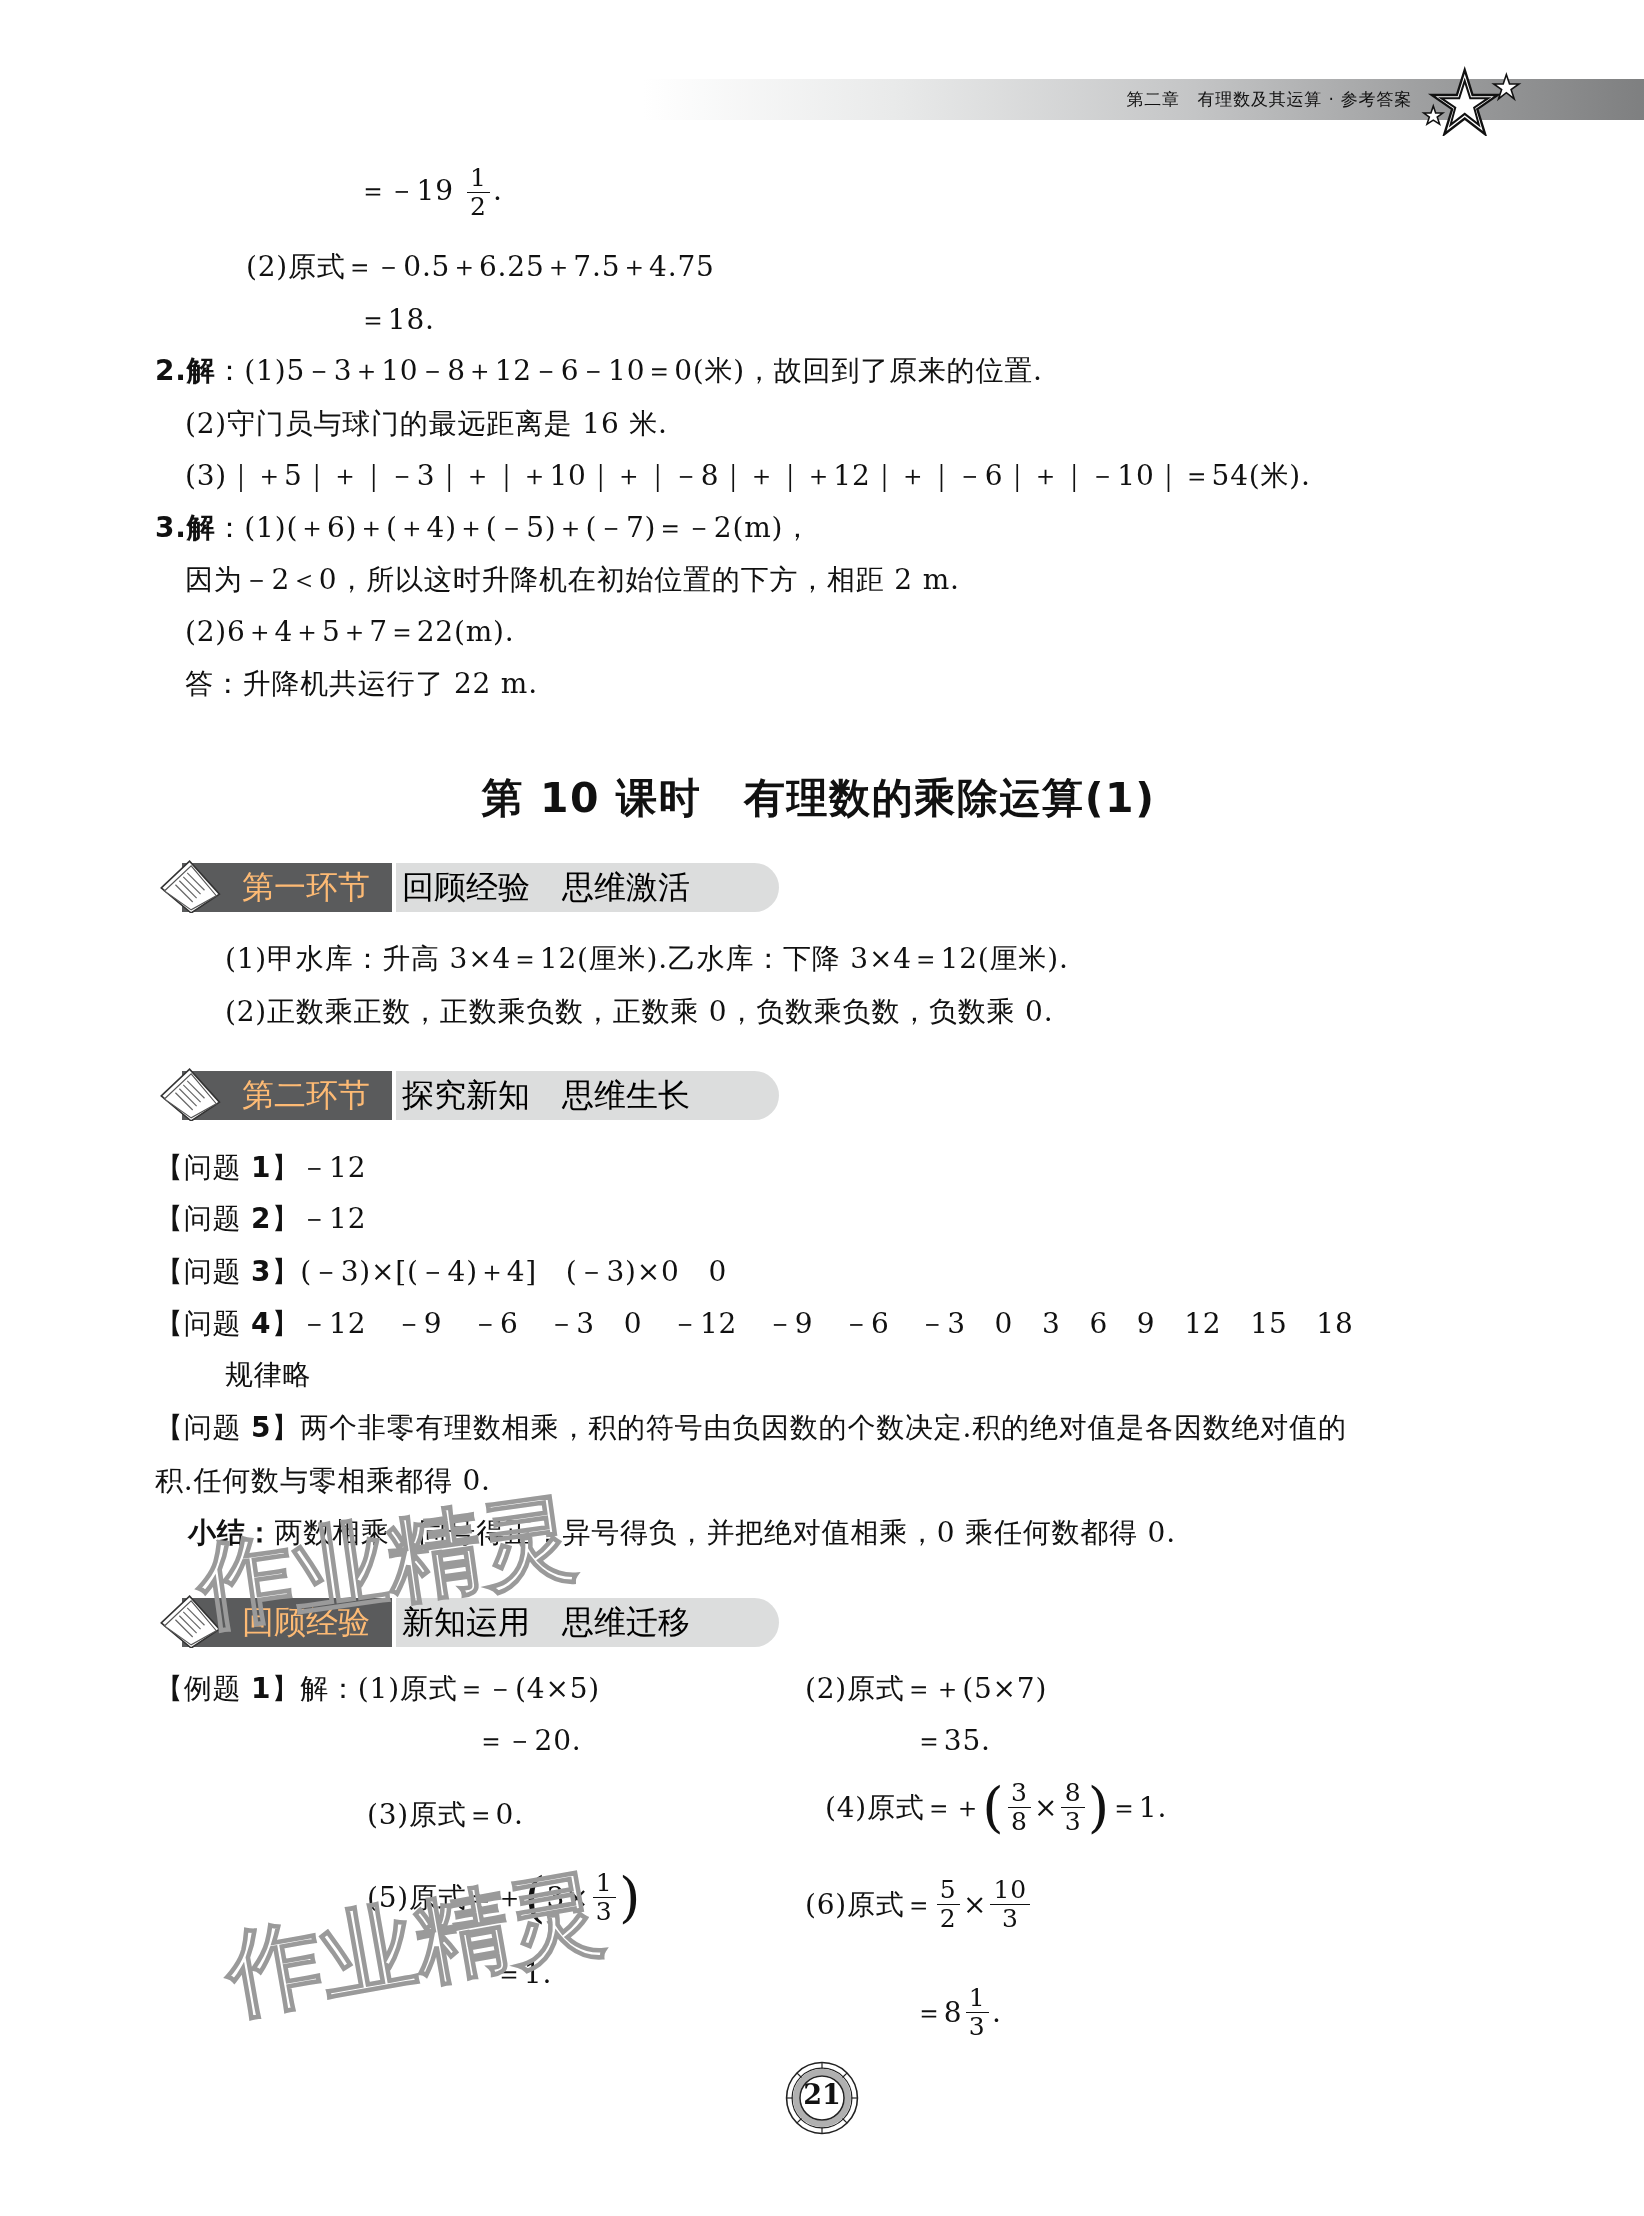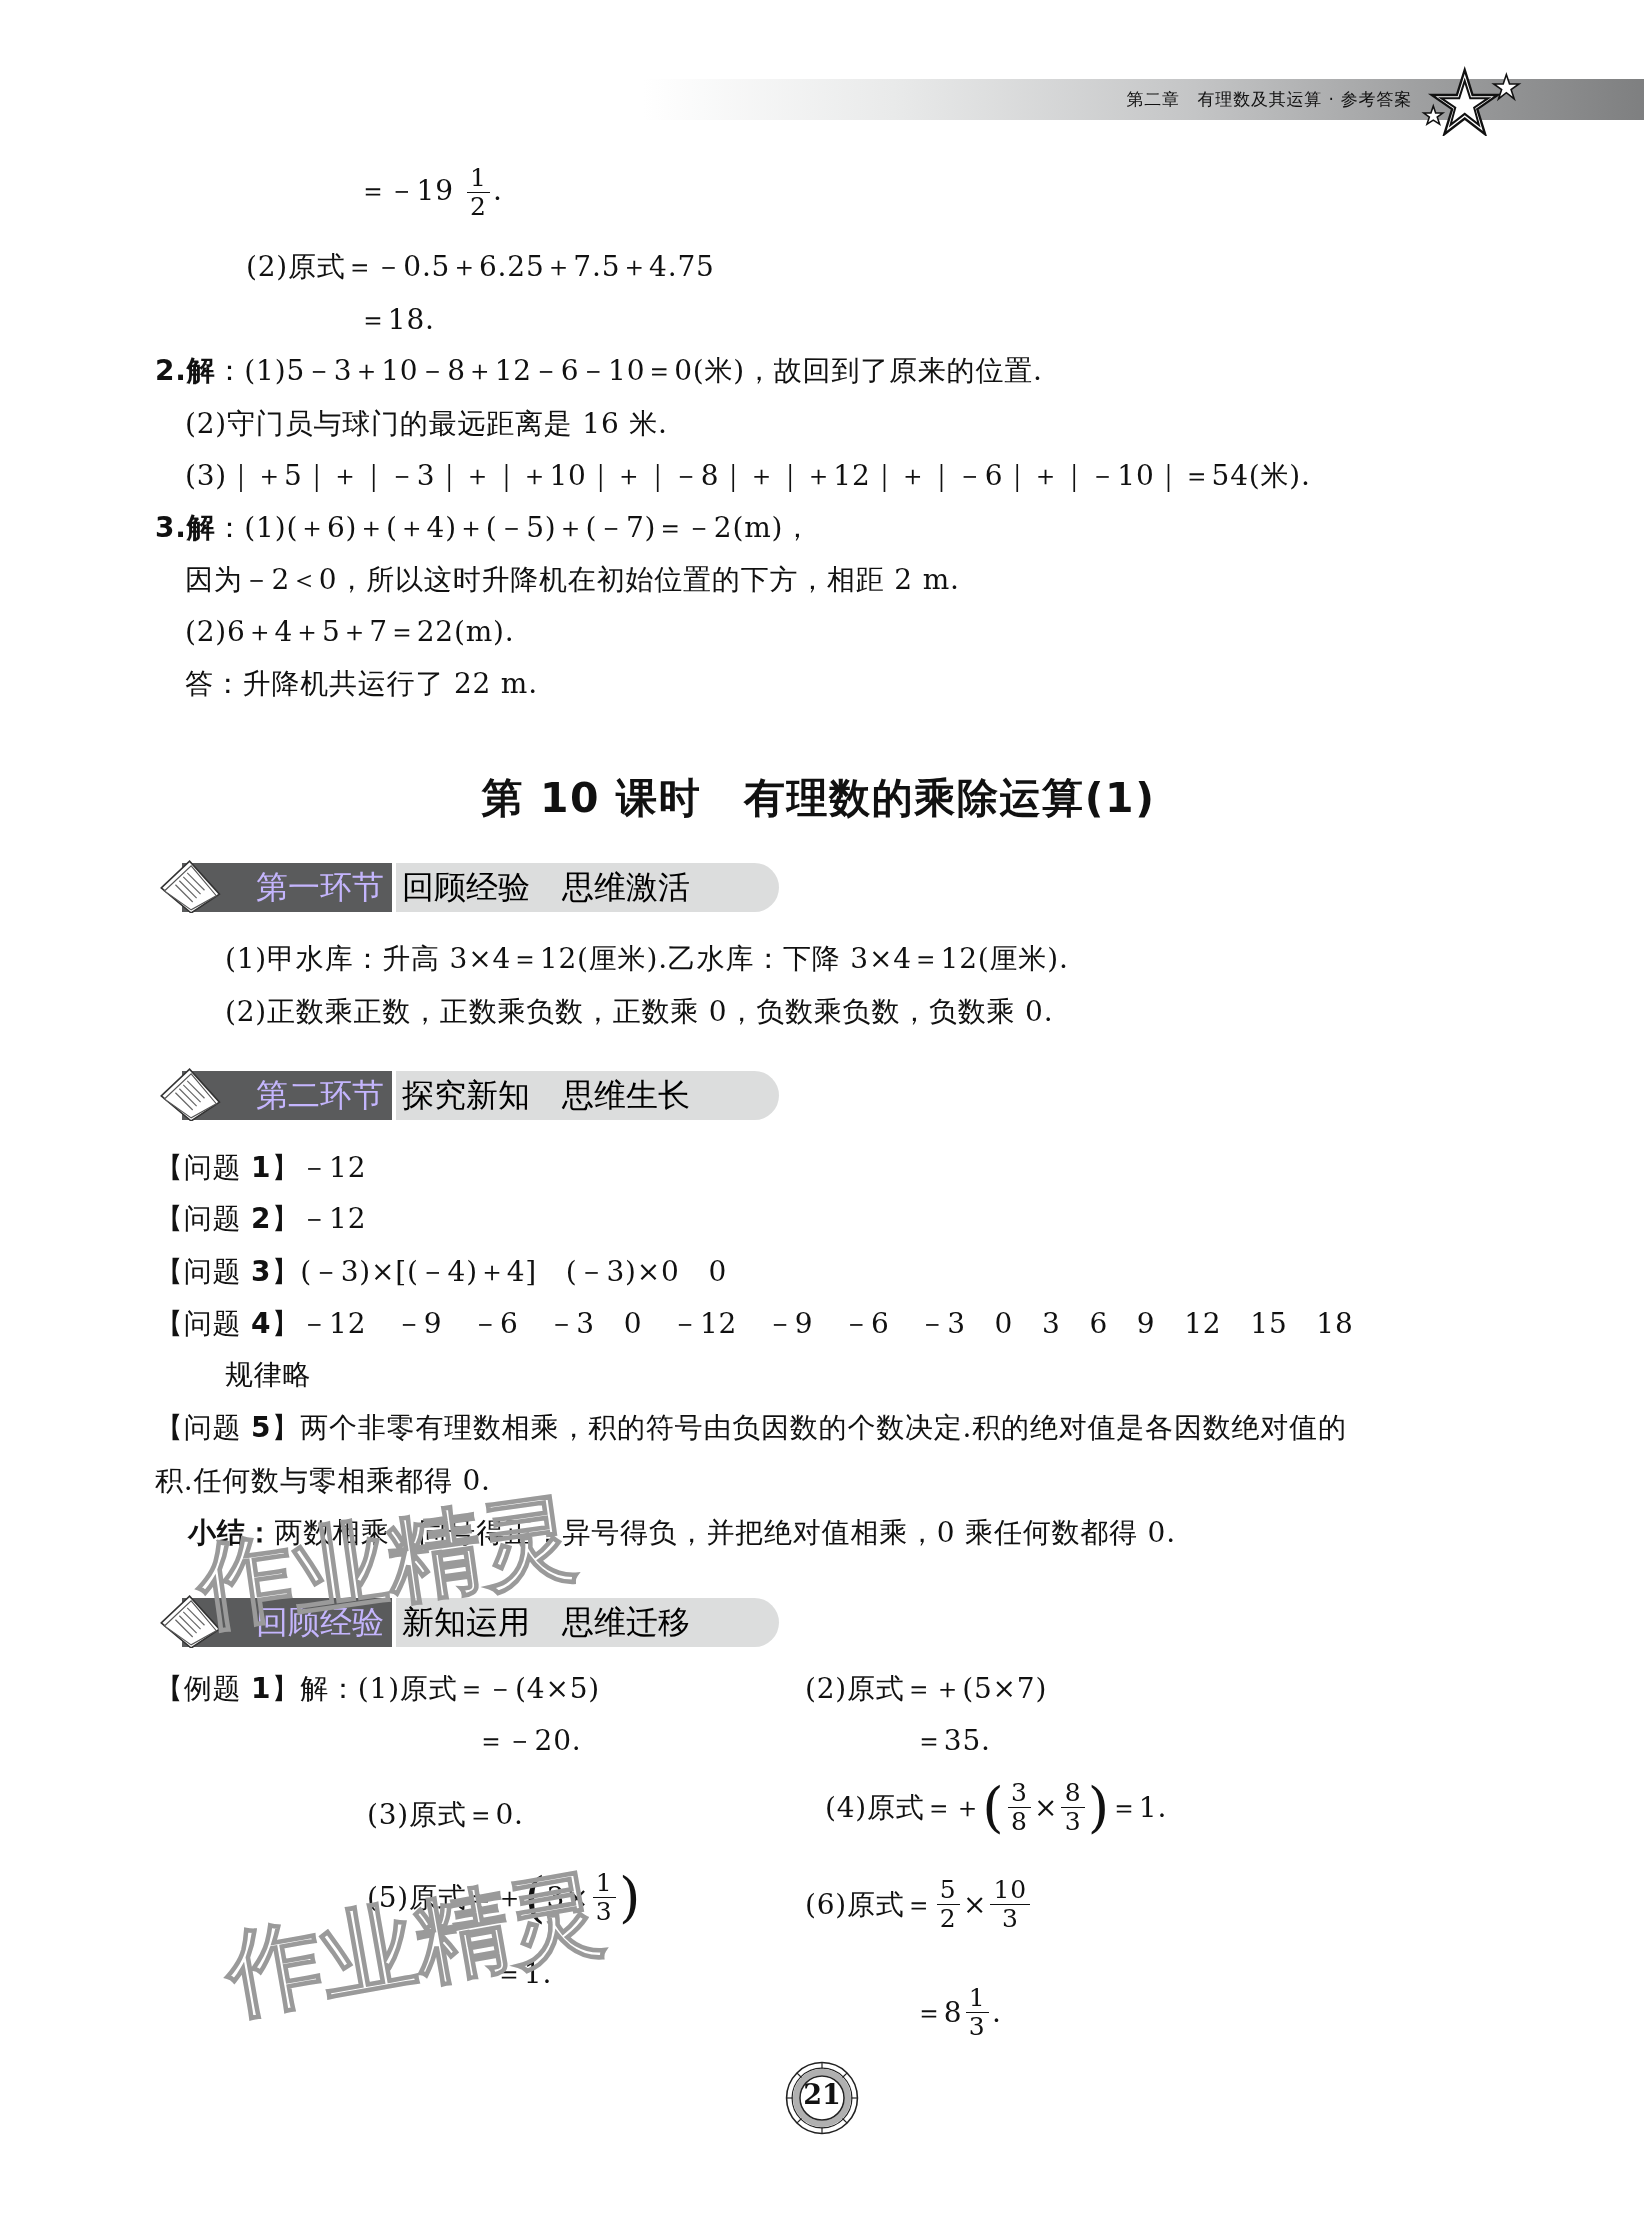--- a/index.html
+++ b/index.html
@@ -15,22 +15,22 @@
     font-family:"DejaVu Sans","Liberation Sans",sans-serif; color:#111; letter-spacing:0.8px; }
   .stars { position:absolute; left:1416px; top:65px; width:110px; height:71px; }
   
   .lesson-title { position:absolute; left:0; width:1645px; top:771px; text-align:center;
     font-size:41px; font-weight:bold; font-family:"DejaVu Sans","Liberation Sans",sans-serif;
     letter-spacing:1.6px; transform:translateX(-4px); }
   
   .sec { position:absolute; left:158px; height:55px; width:631px; }
   .sec .book { position:absolute; left:0; top:0; width:71px; height:55px; }
   .sec .dark { position:absolute; left:24px; top:4.7px; width:210px; height:49px; background:#5a5b5c;
-    color:#c4b5fd; font-size:32px; line-height:49px; font-family:"DejaVu Sans","Liberation Sans",sans-serif;
-    text-align:right; padding-right:8px; box-sizing:border-box; }
+    color:#fdba74; font-size:32px; line-height:49px; font-family:"DejaVu Sans","Liberation Sans",sans-serif;
+    text-align:right; padding-right:22px; box-sizing:border-box; }
   .sec .light { position:absolute; left:238px; top:4.7px; width:383px; height:49px; background:#dcdddd;
     border-radius:0 24.5px 24.5px 0; color:#000; font-size:32px; line-height:49px;
     font-family:"DejaVu Sans","Liberation Sans",sans-serif; padding-left:6px; box-sizing:border-box; }
   
   .frac { display:inline-flex; flex-direction:column; align-items:center; vertical-align:middle;
     font-size:25px; line-height:28px; margin:0 3.2px; }
   .frac .num { border-bottom:1.6px solid #111; padding:0 3.2px; }
   .paren-big { font-size:55px; line-height:55px; vertical-align:middle; font-weight:lighter; }
   .qlabel { font-family:"DejaVu Sans","Liberation Sans",sans-serif; }
   .qlabel b { font-weight:bold; }

